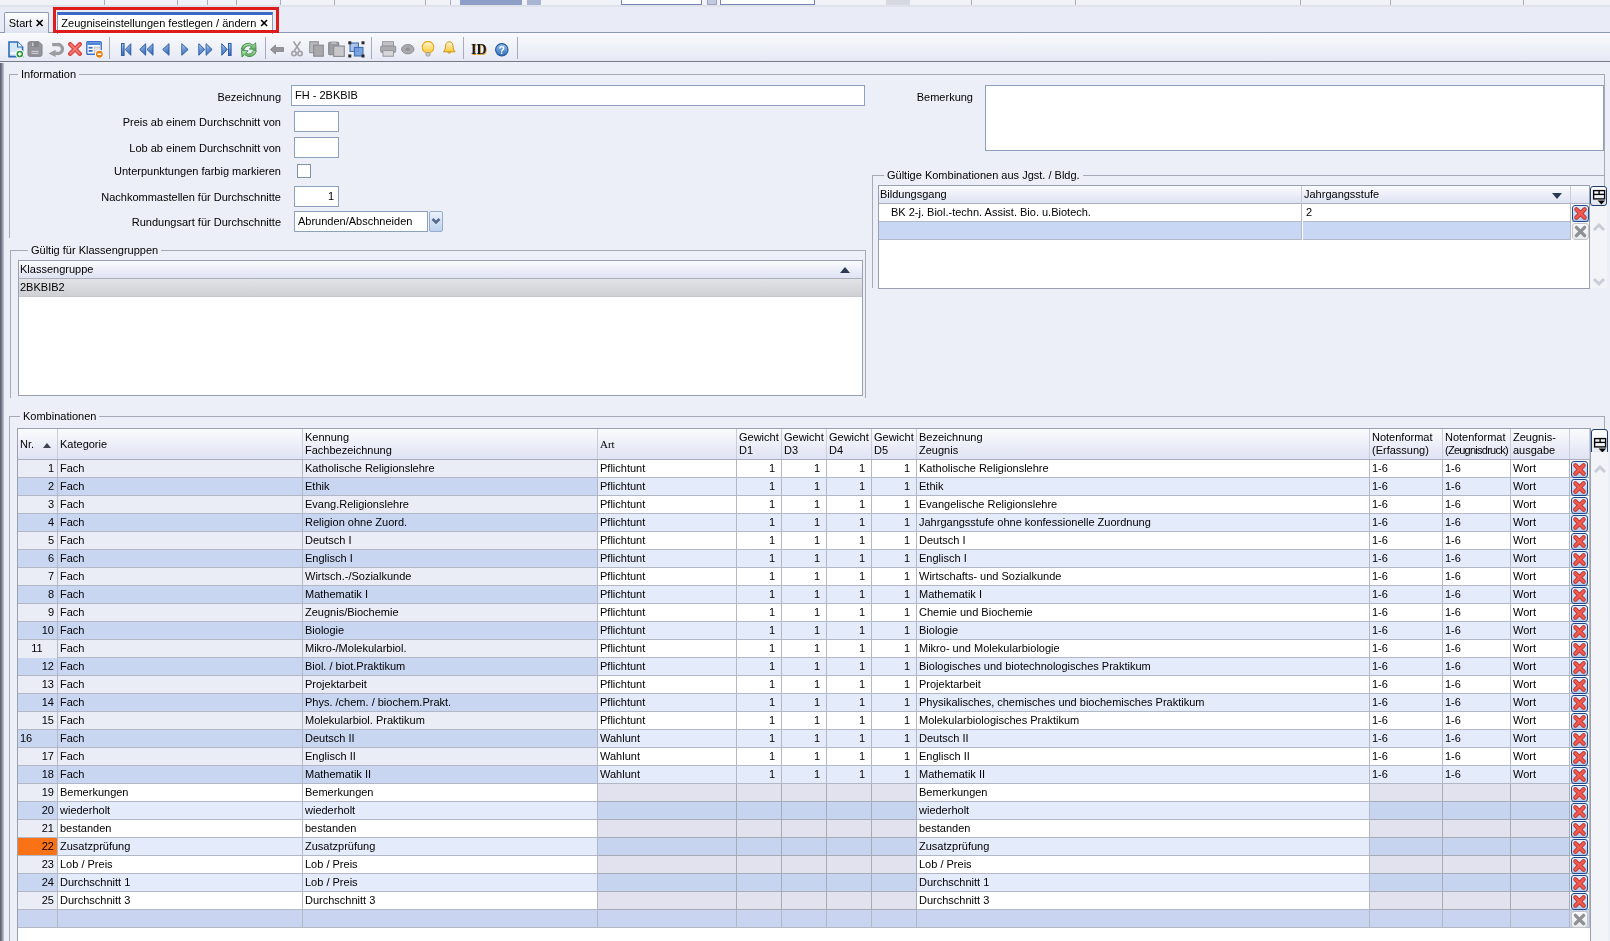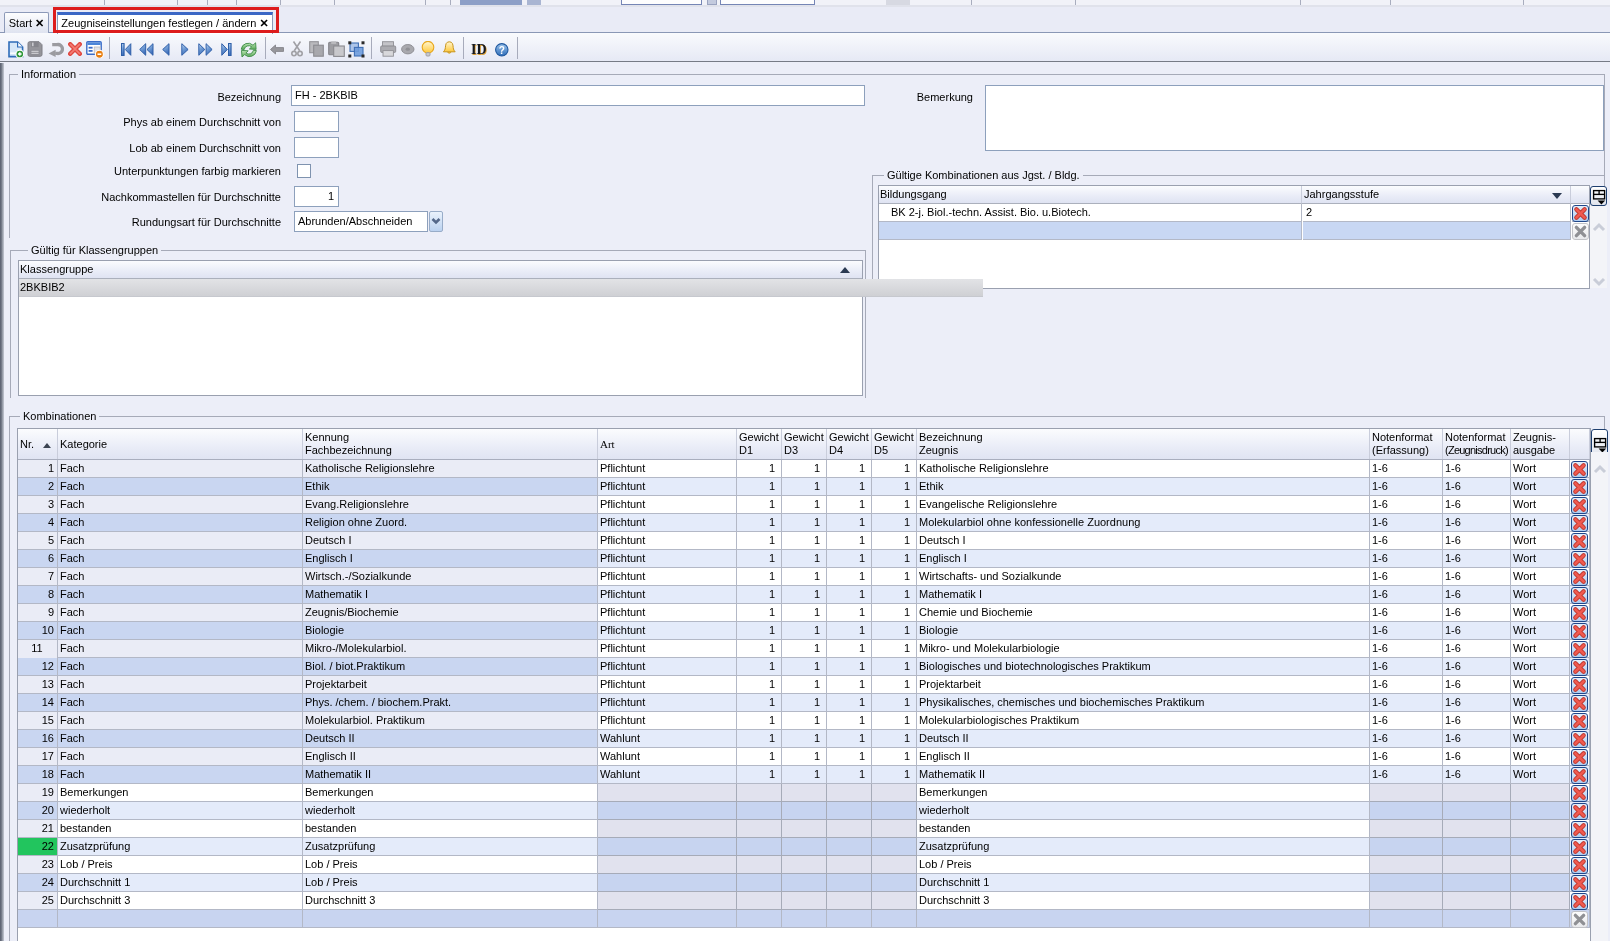--- a/index.html
+++ b/index.html
@@ -184,21 +184,21 @@
 <div class="abs" style="left:0;top:63px;width:4px;height:878px;background:linear-gradient(90deg,#596070 0%,#6A707E 30%,#9AA0AC 65%,#C6CAD4 100%);"></div>
 
 <div class="gline" style="left:9px;top:74px;width:1595px;"></div>
 <div class="glabel" style="left:18px;top:68px;">Information</div>
 <div class="gside" style="left:9px;top:74px;height:164px;"></div>
 <div class="gside" style="left:1604px;top:74px;height:164px;"></div>
 
 <div class="lbl" style="left:100px;top:91px;width:181px;">Bezeichnung</div>
 <div class="inp" style="left:291px;top:85px;width:574px;height:21px;line-height:19px;padding-left:3px;">FH - 2BKBIB</div>
 
-<div class="lbl" style="left:100px;top:116px;width:181px;">Phys ab einem Durchschnitt von</div>
+<div class="lbl" style="left:100px;top:116px;width:181px;">Preis ab einem Durchschnitt von</div>
 <div class="inp" style="left:294px;top:111px;width:45px;height:21px;"></div>
 
 <div class="lbl" style="left:100px;top:142px;width:181px;">Lob ab einem Durchschnitt von</div>
 <div class="inp" style="left:294px;top:137px;width:45px;height:21px;"></div>
 
 <div class="lbl" style="left:100px;top:165px;width:181px;">Unterpunktungen farbig markieren</div>
 <div class="inp" style="left:297px;top:164px;width:14px;height:14px;border-color:#7F93AF;"></div>
 
 <div class="lbl" style="left:100px;top:191px;width:181px;">Nachkommastellen für Durchschnitte</div>
 <div class="inp" style="left:294px;top:186px;width:45px;height:21px;text-align:right;line-height:19px;padding-right:4px;">1</div>
@@ -253,21 +253,21 @@
     <path d="M2 4 L7 9 L12 4" stroke="#C9CDD8" stroke-width="3" fill="none"></path>
   </svg>
 
 <div class="gline" style="left:10px;top:250px;width:855px;"></div>
 <div class="glabel" style="left:28px;top:244px;">Gültig für Klassengruppen</div>
 <div class="gside" style="left:10px;top:250px;height:148px;"></div>
 <div class="gside" style="left:865px;top:250px;height:148px;"></div>
 
 <div class="abs" style="left:18px;top:260px;width:845px;height:136px;background:#FFF;border:1px solid #9AA0AF;"></div>
 <div class="hc" style="left:19px;top:261px;width:843px;height:18px;line-height:16px;border-right:0;padding-left:1px;border-bottom:1px solid #ABB0BC;">Klassengruppe<span style="position:absolute;right:12px;top:6px;width:0;height:0;border-left:5px solid transparent;border-right:5px solid transparent;border-bottom:6px solid #2B3A52;"></span></div>
-<div class="abs" style="left:19px;top:279px;width:964px;height:18px;background:linear-gradient(#E2E3E6,#CFD0D4);border-bottom:1px solid #C6C8CE;line-height:17px;padding-left:1px;">2BKBIB2</div>
+<div class="abs" style="left:19px;top:279px;width:843px;height:18px;background:linear-gradient(#E2E3E6,#CFD0D4);border-bottom:1px solid #C6C8CE;line-height:17px;padding-left:1px;">2BKBIB2</div>
 
 <div class="gline" style="left:9px;top:416px;width:1595px;"></div>
 <div class="glabel" style="left:20px;top:410px;">Kombinationen</div>
 <div class="gside" style="left:9px;top:416px;height:525px;"></div>
 <div class="gside" style="left:1604px;top:416px;height:525px;"></div>
 
 <div class="abs" style="left:17px;top:428px;width:1574px;height:513px;border:1px solid #9AA0AF;border-bottom:0;background:#FFF;"></div>
 <div class="hc" style="left:18px;top:429px;width:40px;height:31px;line-height:30px;">Nr.<span class="sortup" style="margin-left:9px;"></span></div>
 <div class="hc" style="left:58px;top:429px;width:245px;height:31px;line-height:30px;">Kategorie</div>
 <div class="hc" style="left:303px;top:429px;width:295px;height:31px;line-height:13px;padding-top:2px;">Kennung<br>Fachbezeichnung</div>
@@ -340,21 +340,21 @@
     </svg>
   </div>
 <div class="tc " style="left:18px;top:514px;width:40px;height:18px;background:#C9D6F1;text-align:right;padding-left:2px;padding-right:3px;">4</div>
 <div class="tc " style="left:58px;top:514px;width:245px;height:18px;background:#C9D6F1;text-align:left;padding-left:2px;padding-right:3px;">Fach</div>
 <div class="tc " style="left:303px;top:514px;width:295px;height:18px;background:#C9D6F1;text-align:left;padding-left:2px;padding-right:3px;">Religion ohne Zuord.</div>
 <div class="tc " style="left:598px;top:514px;width:139px;height:18px;background:#E4EBFA;text-align:left;padding-left:2px;padding-right:3px;">Pflichtunt</div>
 <div class="tc " style="left:737px;top:514px;width:45px;height:18px;background:#E4EBFA;text-align:right;padding-left:2px;padding-right:6px;">1</div>
 <div class="tc " style="left:782px;top:514px;width:45px;height:18px;background:#E4EBFA;text-align:right;padding-left:2px;padding-right:6px;">1</div>
 <div class="tc " style="left:827px;top:514px;width:45px;height:18px;background:#E4EBFA;text-align:right;padding-left:2px;padding-right:6px;">1</div>
 <div class="tc " style="left:872px;top:514px;width:45px;height:18px;background:#E4EBFA;text-align:right;padding-left:2px;padding-right:6px;">1</div>
-<div class="tc " style="left:917px;top:514px;width:453px;height:18px;background:#E4EBFA;text-align:left;padding-left:2px;padding-right:3px;">Molekularbiol ohne konfessionelle Zuordnung</div>
+<div class="tc " style="left:917px;top:514px;width:453px;height:18px;background:#E4EBFA;text-align:left;padding-left:2px;padding-right:3px;">Jahrgangsstufe ohne konfessionelle Zuordnung</div>
 <div class="tc " style="left:1370px;top:514px;width:73px;height:18px;background:#E4EBFA;text-align:left;padding-left:2px;padding-right:3px;">1-6</div>
 <div class="tc " style="left:1443px;top:514px;width:68px;height:18px;background:#E4EBFA;text-align:left;padding-left:2px;padding-right:3px;">1-6</div>
 <div class="tc " style="left:1511px;top:514px;width:59px;height:18px;background:#E4EBFA;text-align:left;padding-left:2px;padding-right:3px;">Wort</div>
 <div class="tc " style="left:1570px;top:514px;width:20px;height:18px;background:#E4EBFA;text-align:left;padding-left:2px;padding-right:3px;"></div>
 <div class="xb" style="left:1571px;top:514.5px;">
     <svg width="15" height="15">
       <path d="M3.4 3.4 L11.6 11.6 M11.6 3.4 L3.4 11.6" stroke="#C03A30" stroke-width="4.4" stroke-linecap="round"></path>
       <path d="M3.4 3.4 L11.6 11.6 M11.6 3.4 L3.4 11.6" stroke="#F05A50" stroke-width="2.6" stroke-linecap="round"></path>
     </svg>
   </div>
@@ -560,21 +560,21 @@
 <div class="tc " style="left:1370px;top:712px;width:73px;height:18px;background:#FFFFFF;text-align:left;padding-left:2px;padding-right:3px;">1-6</div>
 <div class="tc " style="left:1443px;top:712px;width:68px;height:18px;background:#FFFFFF;text-align:left;padding-left:2px;padding-right:3px;">1-6</div>
 <div class="tc " style="left:1511px;top:712px;width:59px;height:18px;background:#FFFFFF;text-align:left;padding-left:2px;padding-right:3px;">Wort</div>
 <div class="tc " style="left:1570px;top:712px;width:20px;height:18px;background:#FFFFFF;text-align:left;padding-left:2px;padding-right:3px;"></div>
 <div class="xb" style="left:1571px;top:712.5px;">
     <svg width="15" height="15">
       <path d="M3.4 3.4 L11.6 11.6 M11.6 3.4 L3.4 11.6" stroke="#C03A30" stroke-width="4.4" stroke-linecap="round"></path>
       <path d="M3.4 3.4 L11.6 11.6 M11.6 3.4 L3.4 11.6" stroke="#F05A50" stroke-width="2.6" stroke-linecap="round"></path>
     </svg>
   </div>
-<div class="tc " style="left:18px;top:730px;width:40px;height:18px;background:#C9D6F1;text-align:right;padding-left:2px;padding-right:3px;">16</div>
+<div class="tc " style="left:18px;top:730px;width:40px;height:18px;background:#C9D6F1;padding-left:2px;padding-right:3px;">16</div>
 <div class="tc " style="left:58px;top:730px;width:245px;height:18px;background:#C9D6F1;text-align:left;padding-left:2px;padding-right:3px;">Fach</div>
 <div class="tc " style="left:303px;top:730px;width:295px;height:18px;background:#C9D6F1;text-align:left;padding-left:2px;padding-right:3px;">Deutsch II</div>
 <div class="tc " style="left:598px;top:730px;width:139px;height:18px;background:#E4EBFA;text-align:left;padding-left:2px;padding-right:3px;">Wahlunt</div>
 <div class="tc " style="left:737px;top:730px;width:45px;height:18px;background:#E4EBFA;text-align:right;padding-left:2px;padding-right:6px;">1</div>
 <div class="tc " style="left:782px;top:730px;width:45px;height:18px;background:#E4EBFA;text-align:right;padding-left:2px;padding-right:6px;">1</div>
 <div class="tc " style="left:827px;top:730px;width:45px;height:18px;background:#E4EBFA;text-align:right;padding-left:2px;padding-right:6px;">1</div>
 <div class="tc " style="left:872px;top:730px;width:45px;height:18px;background:#E4EBFA;text-align:right;padding-left:2px;padding-right:6px;">1</div>
 <div class="tc " style="left:917px;top:730px;width:453px;height:18px;background:#E4EBFA;text-align:left;padding-left:2px;padding-right:3px;">Deutsch II</div>
 <div class="tc " style="left:1370px;top:730px;width:73px;height:18px;background:#E4EBFA;text-align:left;padding-left:2px;padding-right:3px;">1-6</div>
 <div class="tc " style="left:1443px;top:730px;width:68px;height:18px;background:#E4EBFA;text-align:left;padding-left:2px;padding-right:3px;">1-6</div>
@@ -674,21 +674,21 @@
 <div class="tc dk" style="left:1370px;top:820px;width:73px;height:18px;background:#E1E2EE;text-align:left;padding-left:2px;padding-right:3px;"></div>
 <div class="tc dk" style="left:1443px;top:820px;width:68px;height:18px;background:#E1E2EE;text-align:left;padding-left:2px;padding-right:3px;"></div>
 <div class="tc dk" style="left:1511px;top:820px;width:59px;height:18px;background:#E1E2EE;text-align:left;padding-left:2px;padding-right:3px;"></div>
 <div class="tc " style="left:1570px;top:820px;width:20px;height:18px;background:#FFFFFF;text-align:left;padding-left:2px;padding-right:3px;"></div>
 <div class="xb" style="left:1571px;top:820.5px;">
     <svg width="15" height="15">
       <path d="M3.4 3.4 L11.6 11.6 M11.6 3.4 L3.4 11.6" stroke="#C03A30" stroke-width="4.4" stroke-linecap="round"></path>
       <path d="M3.4 3.4 L11.6 11.6 M11.6 3.4 L3.4 11.6" stroke="#F05A50" stroke-width="2.6" stroke-linecap="round"></path>
     </svg>
   </div>
-<div class="tc " style="left:18px;top:838px;width:40px;height:18px;background:#22c55e;text-align:right;padding-left:2px;padding-right:3px;">22</div>
+<div class="tc " style="left:18px;top:838px;width:40px;height:18px;background:#f97316;text-align:right;padding-left:2px;padding-right:3px;">22</div>
 <div class="tc " style="left:58px;top:838px;width:245px;height:18px;background:#E4EBFA;text-align:left;padding-left:2px;padding-right:3px;">Zusatzprüfung</div>
 <div class="tc " style="left:303px;top:838px;width:295px;height:18px;background:#E4EBFA;text-align:left;padding-left:2px;padding-right:3px;">Zusatzprüfung</div>
 <div class="tc dk" style="left:598px;top:838px;width:139px;height:18px;background:#C7D4F0;text-align:left;padding-left:2px;padding-right:3px;"></div>
 <div class="tc dk" style="left:737px;top:838px;width:45px;height:18px;background:#C7D4F0;text-align:right;padding-left:2px;padding-right:6px;"></div>
 <div class="tc dk" style="left:782px;top:838px;width:45px;height:18px;background:#C7D4F0;text-align:right;padding-left:2px;padding-right:6px;"></div>
 <div class="tc dk" style="left:827px;top:838px;width:45px;height:18px;background:#C7D4F0;text-align:right;padding-left:2px;padding-right:6px;"></div>
 <div class="tc dk" style="left:872px;top:838px;width:45px;height:18px;background:#C7D4F0;text-align:right;padding-left:2px;padding-right:6px;"></div>
 <div class="tc " style="left:917px;top:838px;width:453px;height:18px;background:#E4EBFA;text-align:left;padding-left:2px;padding-right:3px;">Zusatzprüfung</div>
 <div class="tc dk" style="left:1370px;top:838px;width:73px;height:18px;background:#C7D4F0;text-align:left;padding-left:2px;padding-right:3px;"></div>
 <div class="tc dk" style="left:1443px;top:838px;width:68px;height:18px;background:#C7D4F0;text-align:left;padding-left:2px;padding-right:3px;"></div>

